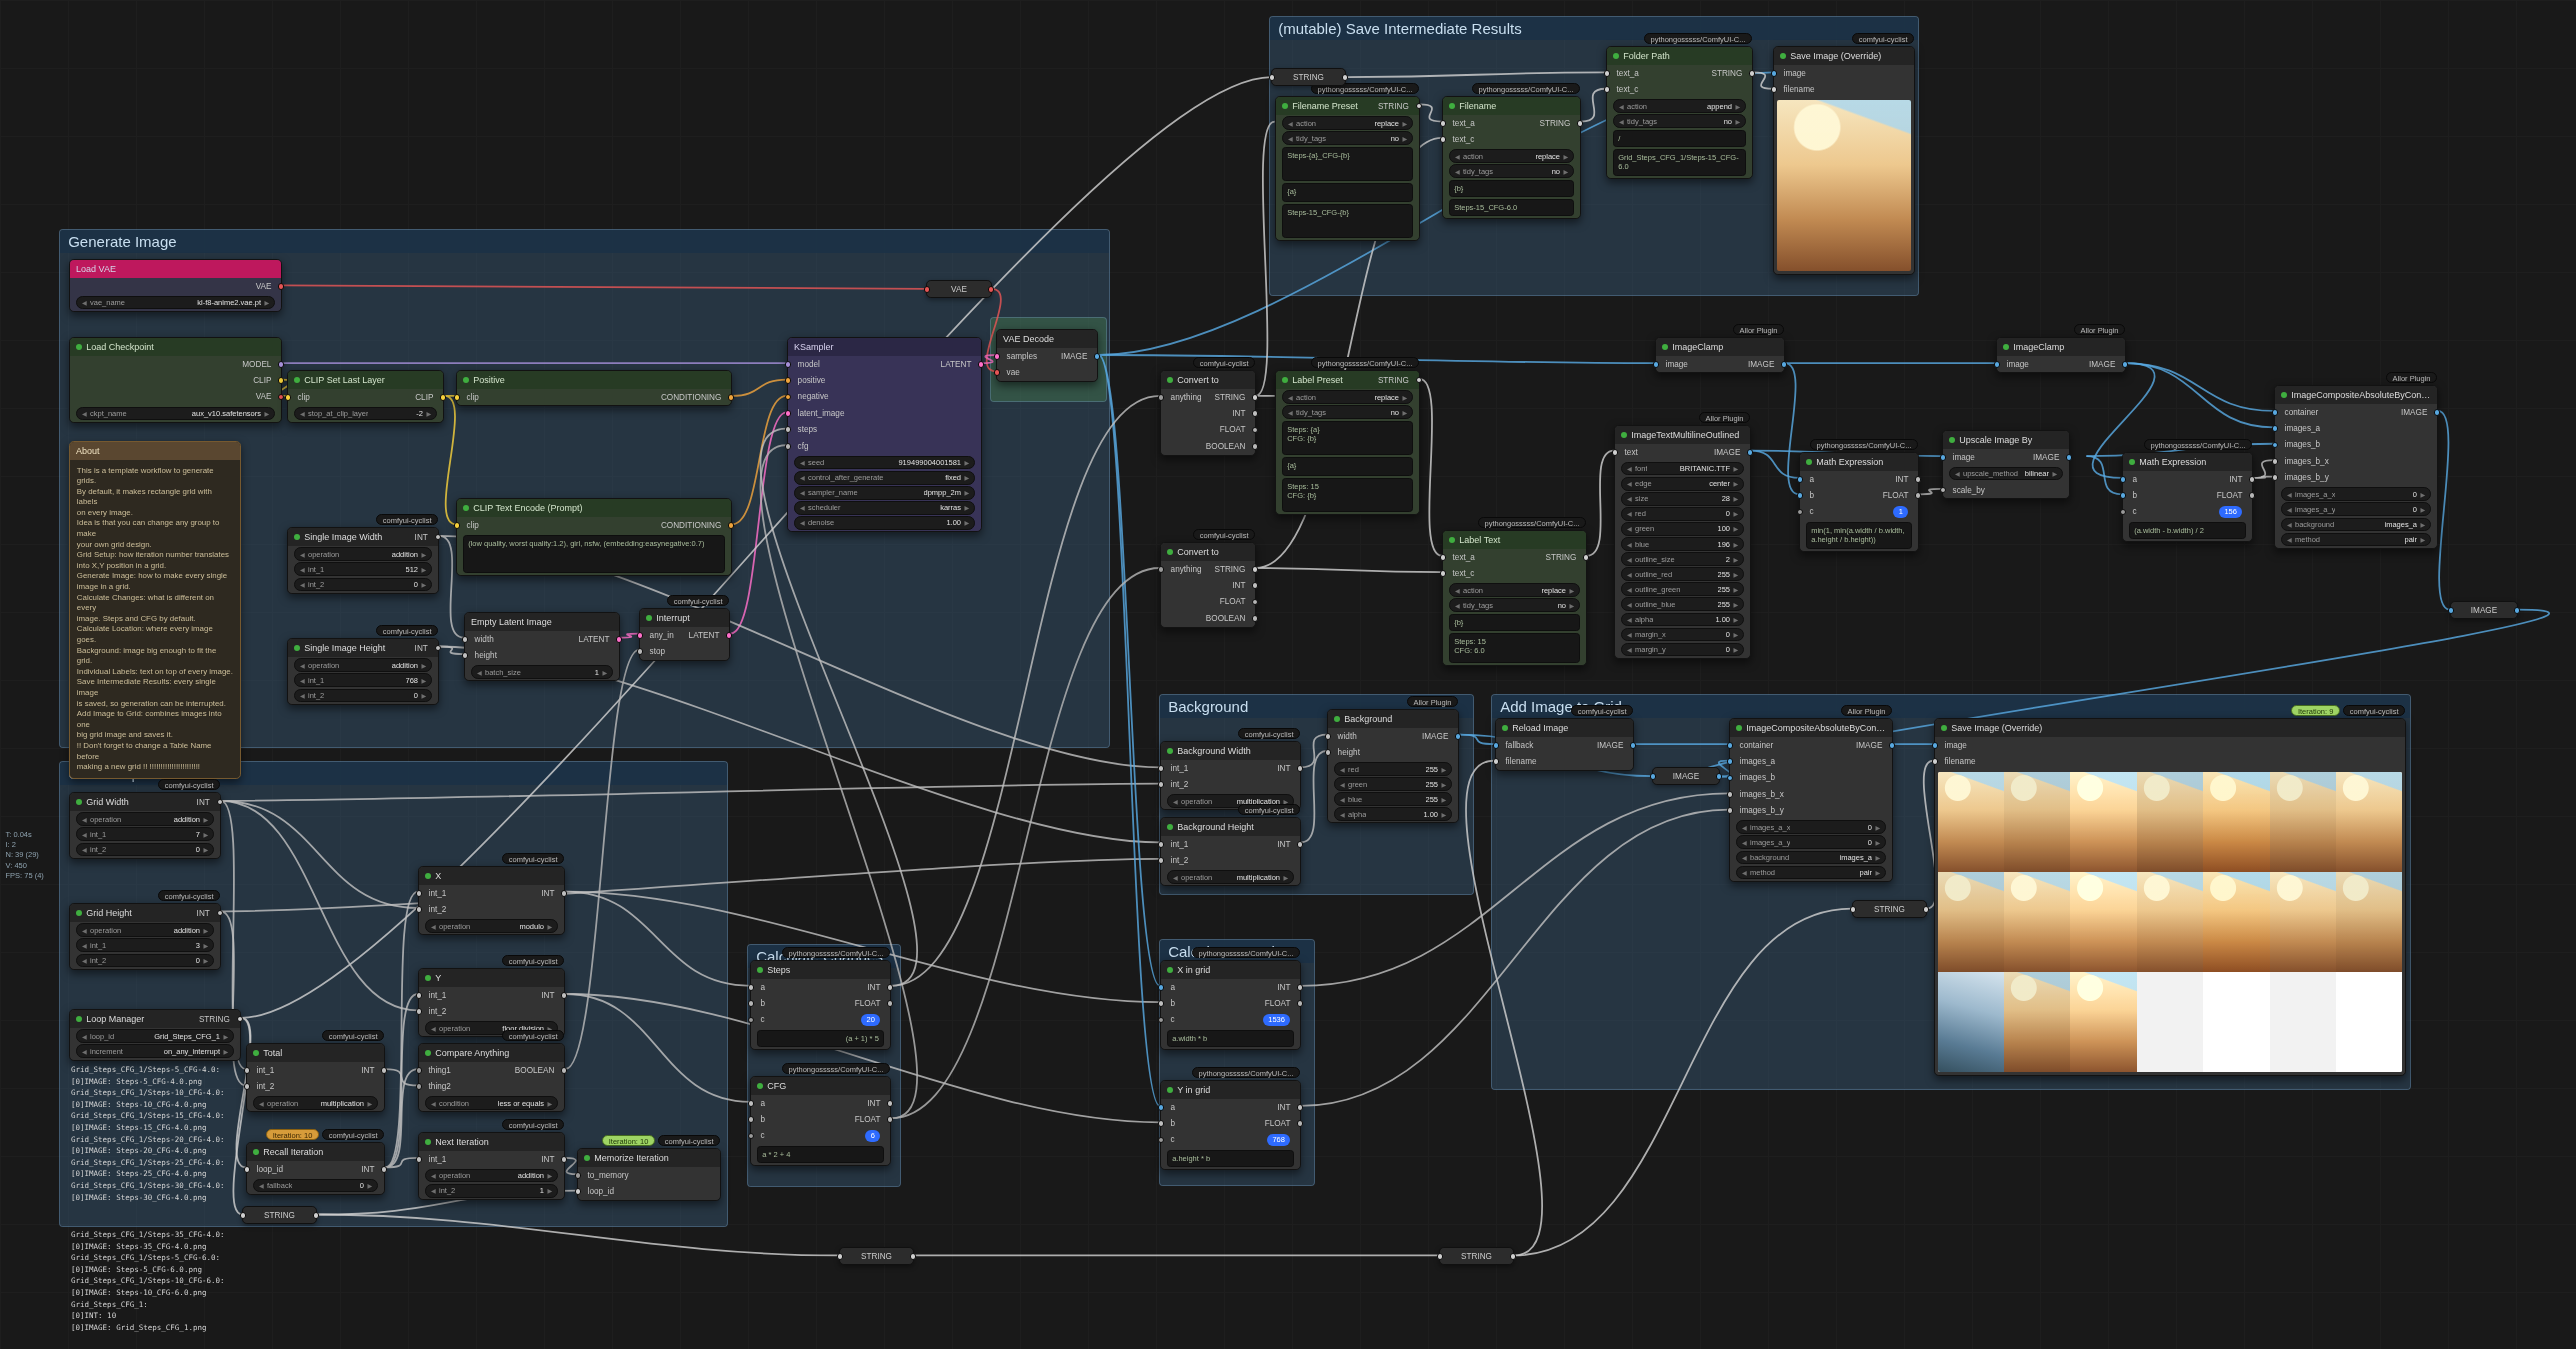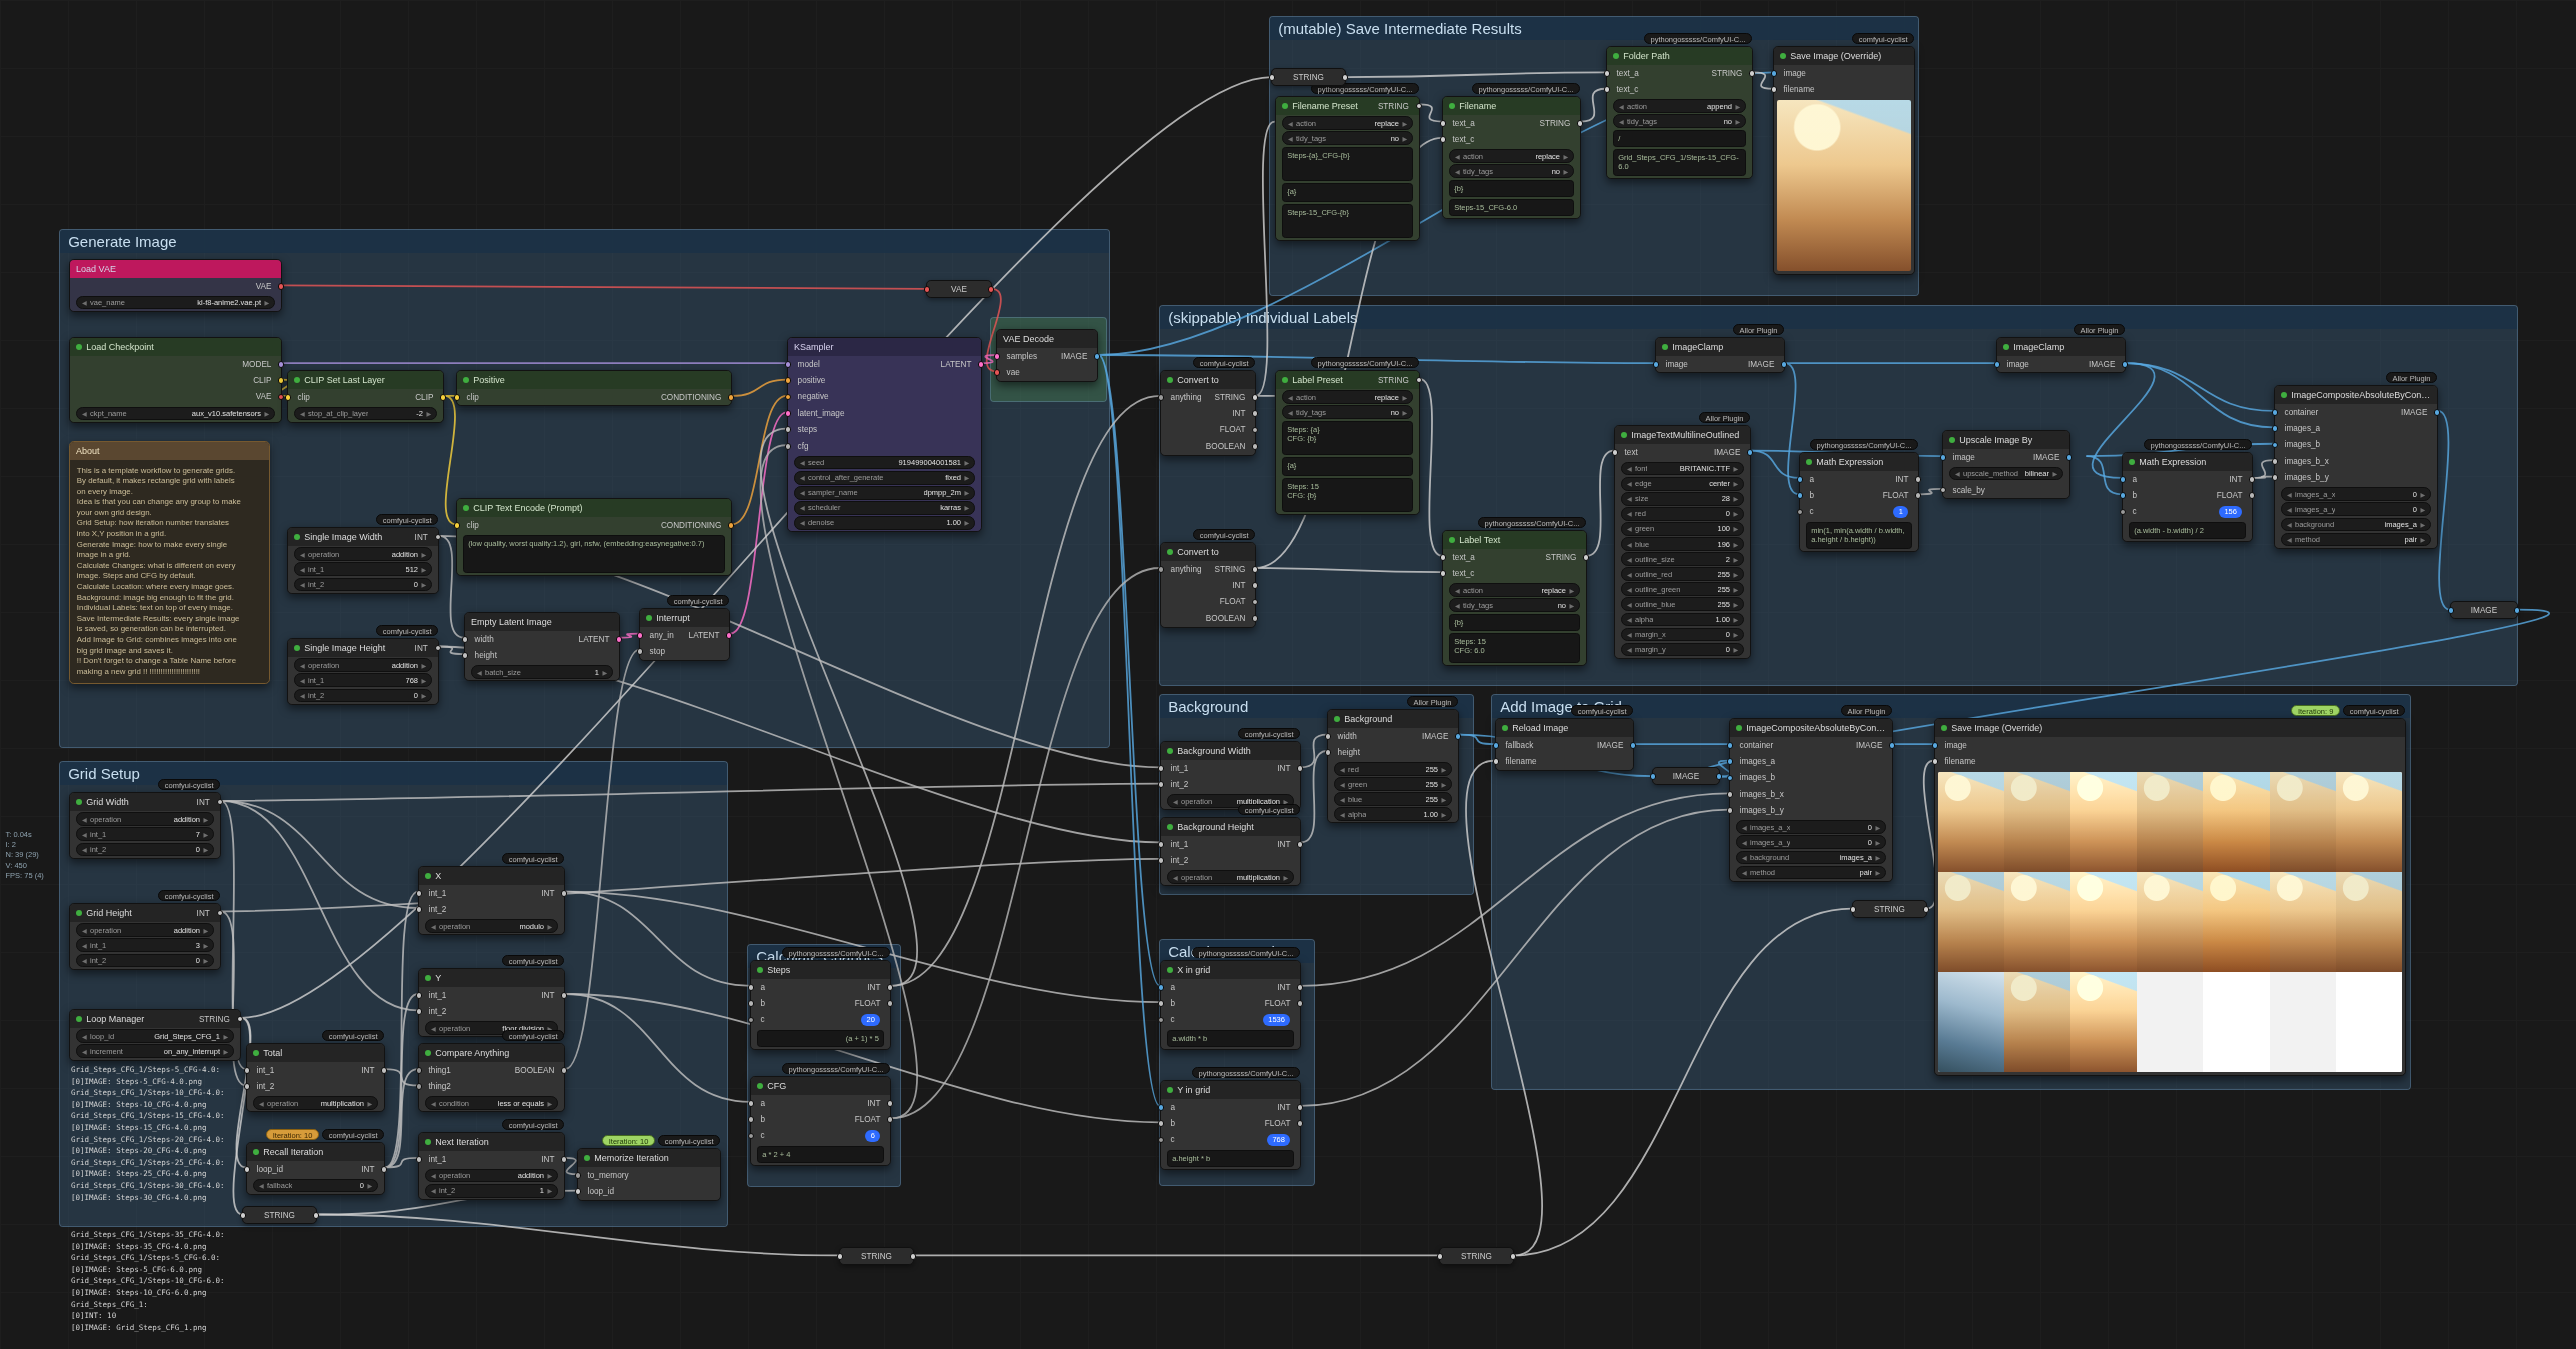--- a/index.html
+++ b/index.html
@@ -58,23 +58,20 @@
 
 <div id="canvas" style="width: 2576px; height: 1349px;">
     <div class="group" style="left: 59px; top: 229px; width: 1051px; height: 519px; background: rgba(57, 94, 125, 0.42);">
       <div class="group-title" style="background: rgba(27, 50, 70, 0.95);">Generate Image</div>
     </div>
     <div class="group" style="left: 59px; top: 761px; width: 669px; height: 466px; background: rgba(57, 94, 125, 0.42);">
       <div class="group-title" style="background: rgba(27, 50, 70, 0.95);">Grid Setup</div>
     </div>
     <div class="group" style="left: 1269px; top: 16.4px; width: 650px; height: 280px; background: rgba(57, 94, 125, 0.42);">
       <div class="group-title" style="background: rgba(27, 50, 70, 0.95);">(mutable) Save Intermediate Results</div>
-    </div>
-    <div class="group" style="left: 1159px; top: 305px; width: 1359px; height: 381px; background: rgba(57, 94, 125, 0.42);">
-      <div class="group-title" style="background: rgba(27, 50, 70, 0.95);">(skippable) Individual Labels</div>
     </div>
     <div class="group" style="left: 1159px; top: 694px; width: 315px; height: 201px; background: rgba(57, 94, 125, 0.42);">
       <div class="group-title" style="background: rgba(27, 50, 70, 0.95);">Background</div>
     </div>
     <div class="group" style="left: 1491px; top: 694px; width: 920px; height: 396px; background: rgba(57, 94, 125, 0.42);">
       <div class="group-title" style="background: rgba(27, 50, 70, 0.95);">Add Image to Grid</div>
     </div>
     <div class="group" style="left: 747px; top: 944px; width: 154px; height: 243px; background: rgba(57, 94, 125, 0.42);">
       <div class="group-title" style="background: rgba(27, 50, 70, 0.95);">Calculate Changes</div>
     </div>
@@ -198,21 +195,21 @@
         <span class="out-lbl">VAE</span>
         <div class="port out" style="background: rgb(230, 85, 85);"></div>
       </div>
       <div class="widget">
         <span class="arrow">◀</span>
         <span class="wlabel">ckpt_name</span>
         <span class="wvalue">aux_v10.safetensors</span>
         <span class="arrow">▶</span>
       </div>
     </div>
-    <div class="node note" style="left: 69px; top: 441px; width: 201px;">
+    <div class="node note" style="left: 69px; top: 441px; width: 172px;">
       <div class="titlebar">
         <span class="title">About</span>
       </div>
       <div class="note-body">
         <div>This is a template workflow to generate grids.</div>
         <div>By default, it makes rectangle grid with labels</div>
         <div>on every image.</div>
         <div>Idea is that you can change any group to make</div>
         <div>your own grid design.</div>
         <div>Grid Setup: how iteration number translates</div>

